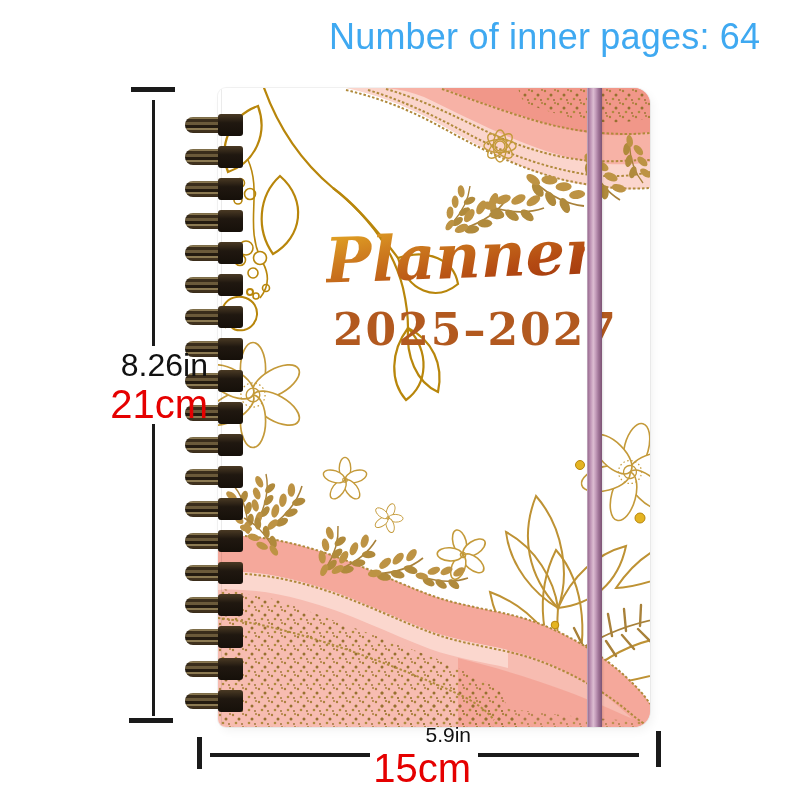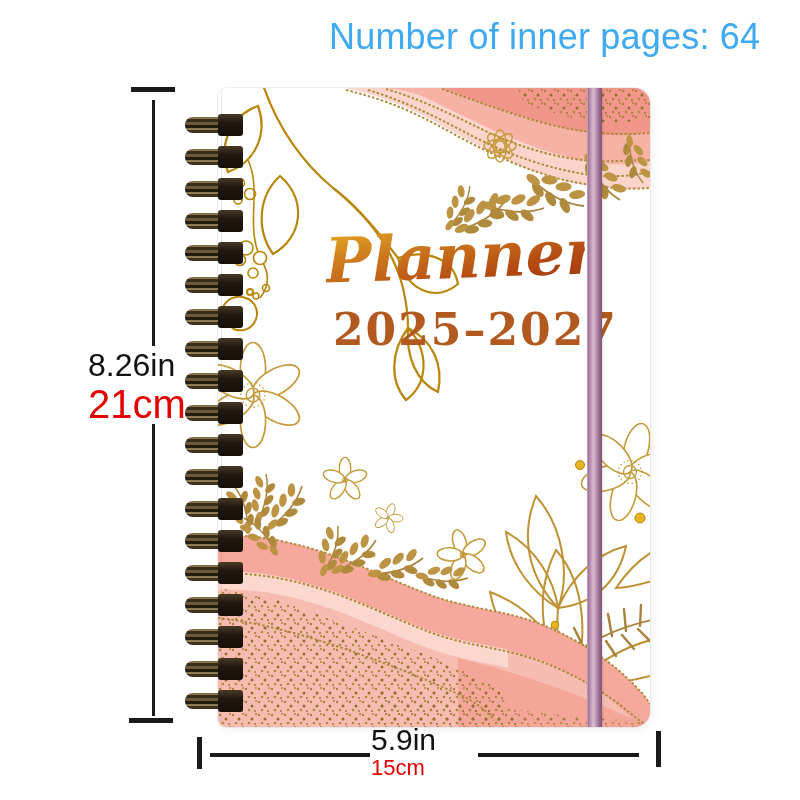--- a/index.html
+++ b/index.html
@@ -30,25 +30,25 @@
          box-shadow:inset 1px 0 0 rgba(255,255,255,.35),1px 0 2px rgba(0,0,0,.12);}
   
   .coil{position:absolute;left:185px;width:58px;height:22px;}
   .coil-arm{position:absolute;left:0;top:3px;width:40px;height:16px;border-radius:8px 2px 2px 8px;
          background:repeating-linear-gradient(180deg,#8C7A52 0 2px,#3A2D1B 2px 5px,#6B5A3A 5px 8px,#241B10 8px 11px,#8C7A52 11px 13px,#42331F 13px 16px);
          box-shadow:inset 0 0 2px rgba(0,0,0,.4);}
   .coil-block{position:absolute;right:0;top:0;width:25px;height:22px;border-radius:3px;
          background:linear-gradient(180deg,#4A3A24,#201810 40%,#16100A);}
   
   .dl{position:absolute;background:#1a1a1a;}
-  .dim-text{position:absolute;text-align:left;line-height:1.08;white-space:nowrap;}
+  .dim-text{position:absolute;text-align:right;line-height:1.08;white-space:nowrap;}
   .in-label{font-size:32px;color:var(--in-color);}
   .cm-label{font-size:40px;color:var(--cm-color);}
-  .dim-text.width .in-label{font-size:30px;}
-  .dim-text.width .cm-label{font-size:22px;}
+  .dim-text.width .in-label{font-size:21px;}
+  .dim-text.width .cm-label{font-size:40px;}
 </style>
 </head>
 <body>
 
 <div class="scene">
 
   <div class="header-label">Number of inner pages: 64</div>
 
   <div class="notebook">
     <svg class="cover-art" viewBox="0 0 432 639" xmlns="http://www.w3.org/2000/svg">

